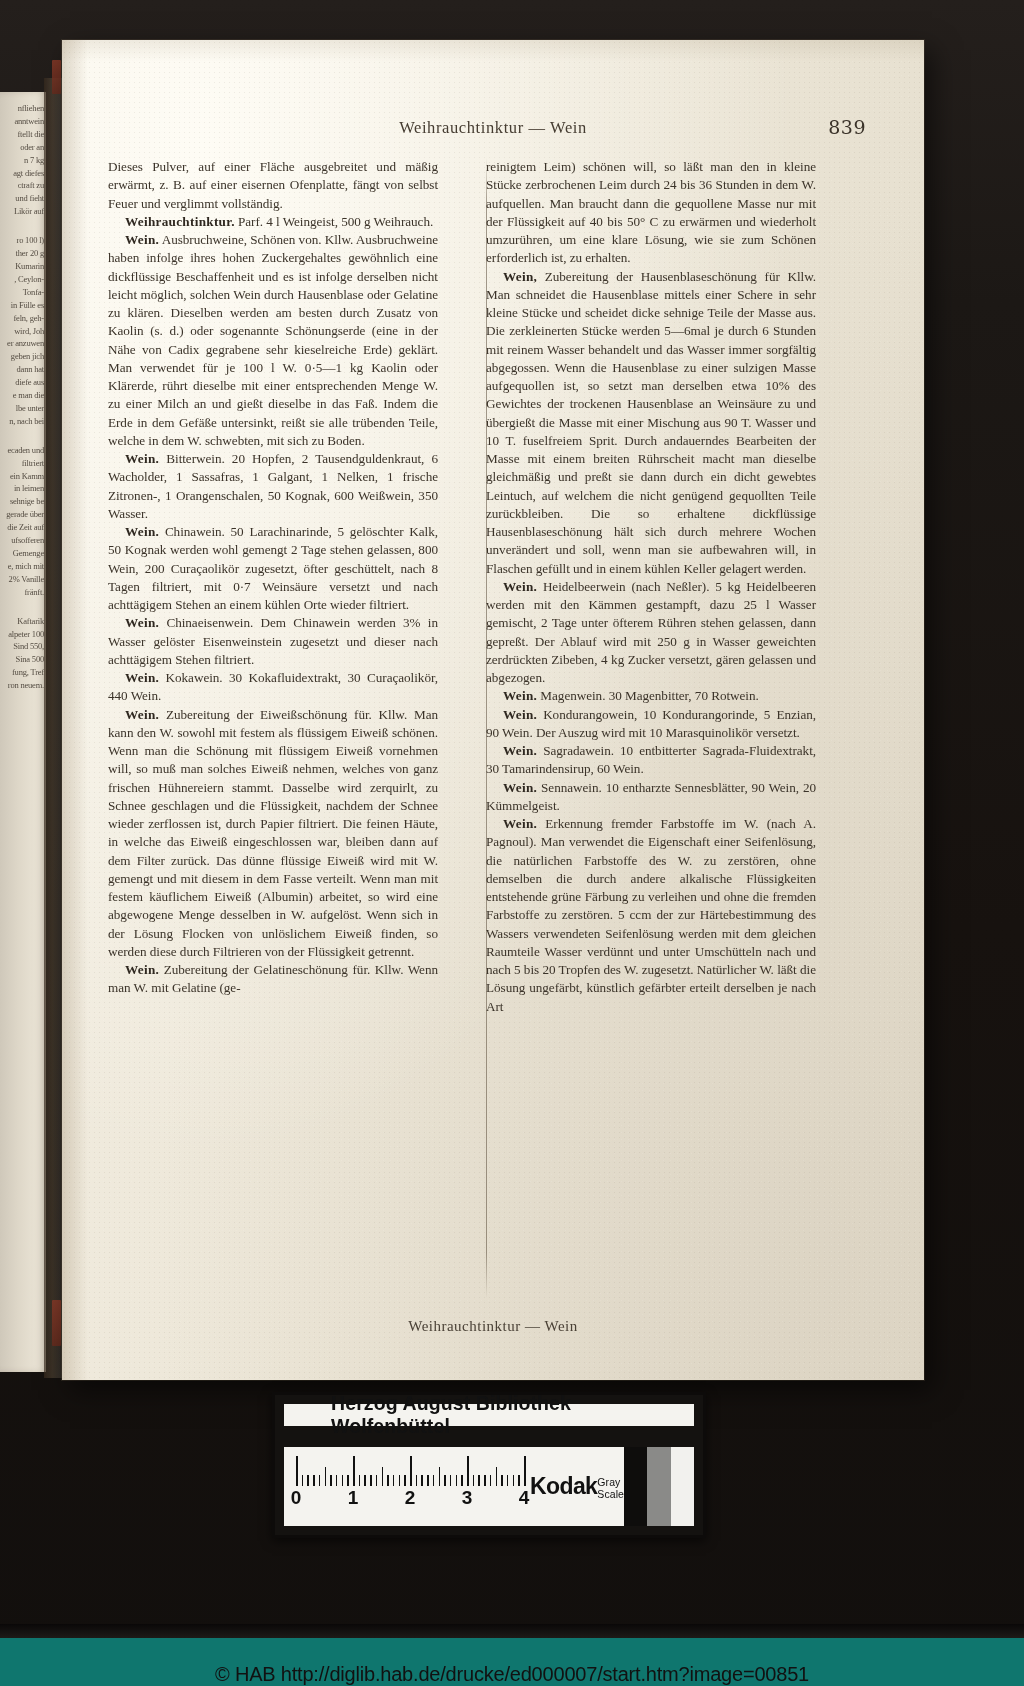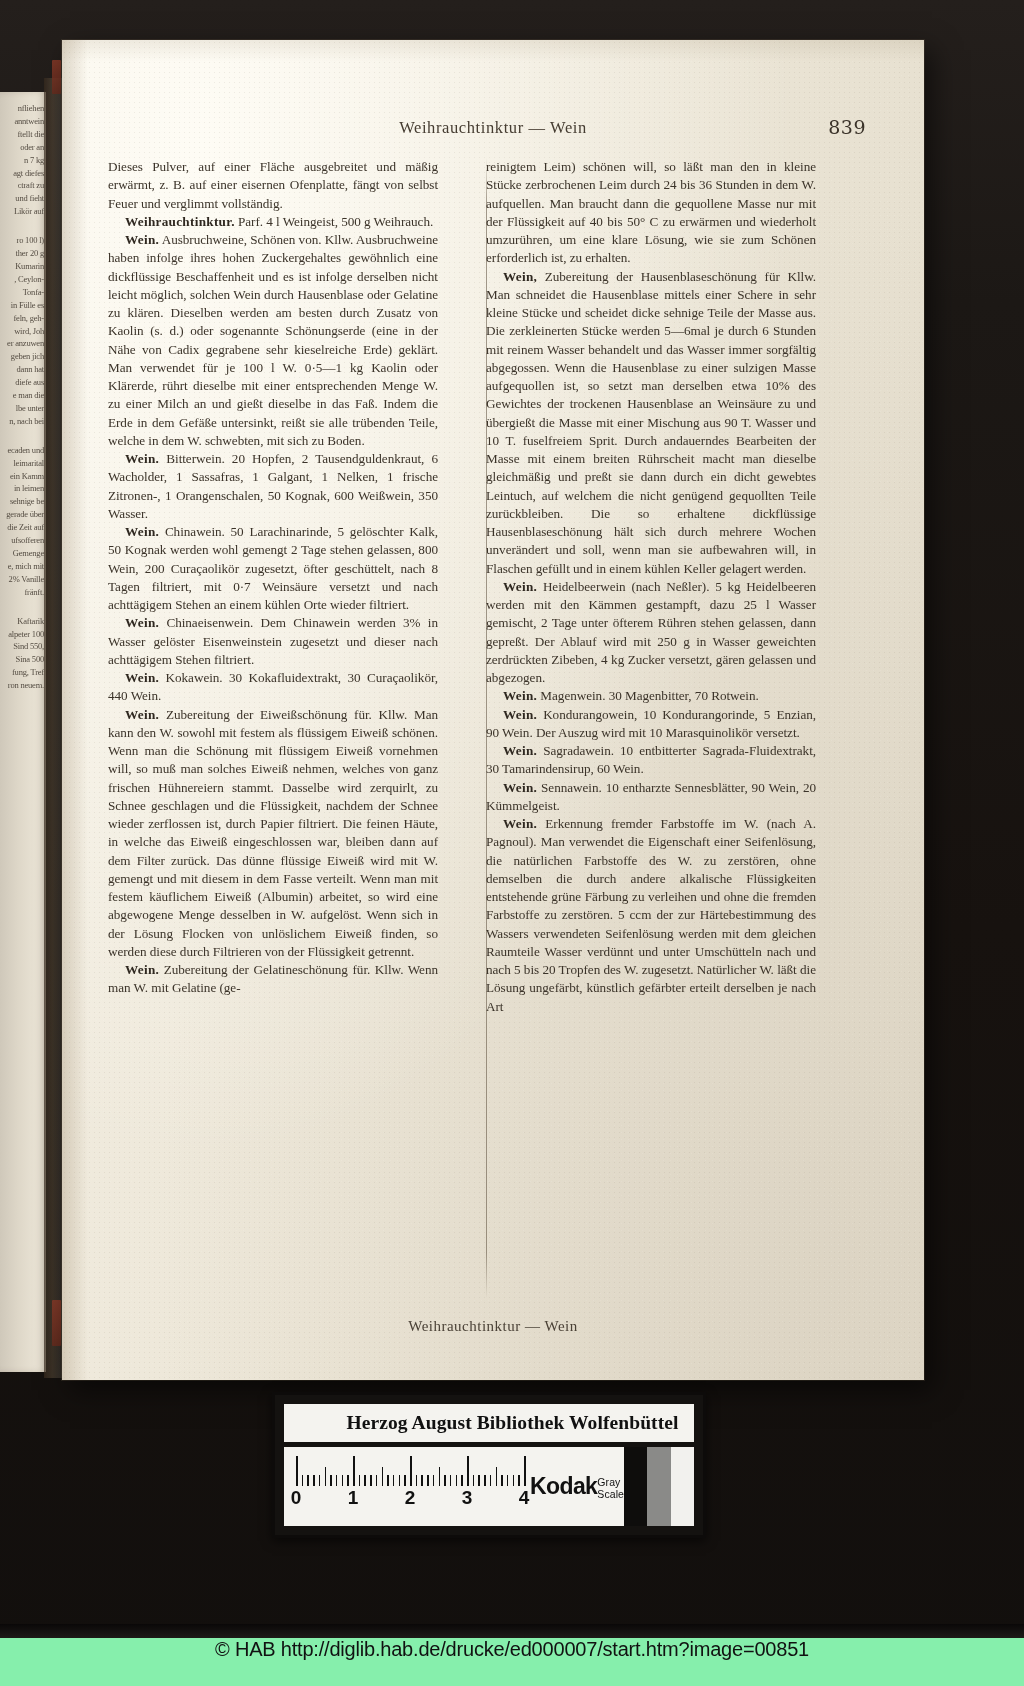--- a/index.html
+++ b/index.html
@@ -78,43 +78,43 @@
   p.par.ind{text-indent:17px;}
   .hw{font-weight:700;letter-spacing:.3px;color:#2f2820;}
 
   .footline{position:absolute;left:0;right:0;top:1278px;text-align:center;
     font-size:15px;color:#4a4136;letter-spacing:.5px;}
 
   
   .target{position:absolute;left:272px;top:1392px;width:428px;height:140px;
     background:#141210;border:3px solid #0d0b0a;
     box-shadow:0 3px 10px rgba(0,0,0,.6);}
-  .t-name{position:absolute;left:9px;top:9px;right:9px;height:38px;
+  .t-name{position:absolute;left:9px;top:9px;right:9px;height:22px;
     background:#f4f3ef;color:#111;display:flex;align-items:center;
-    justify-content:center;font-family:Liberation Serif, serif;
+    justify-content:center;font-family:Liberation Sans, sans-serif;
     font-weight:700;font-size:19.5px;letter-spacing:.1px;padding-left:47px;}
   .t-strip{position:absolute;left:9px;top:52px;right:9px;height:79px;
     background:#f4f3ef;display:flex;align-items:stretch;}
   .ruler{position:relative;flex:0 0 246px;}
   .ticks{position:absolute;left:12px;right:6px;top:9px;height:30px;}
   .ticks i{position:absolute;bottom:0;width:1.5px;background:#111;}
   .nums{position:absolute;left:0;right:0;top:40px;height:26px;color:#111;
     font-family:"Liberation Sans",sans-serif;font-weight:700;font-size:19px;}
   .nums span{position:absolute;transform:translateX(-50%);}
   .kodak{flex:0 0 94px;position:relative;color:#111;
     font-family:"Liberation Sans",sans-serif;display:flex;flex-direction:row;
     align-items:center;justify-content:center;}
   .kodak .k1{font-weight:700;font-size:23px;letter-spacing:-.6px;line-height:1;}
   .kodak .k2{font-weight:400;font-size:10.5px;letter-spacing:.1px;margin-top:3px;}
   .patches{flex:1;display:flex;}
   .patches i{flex:1;display:block;}
 
   
   .copybar{position:absolute;left:0;right:0;bottom:0;height:48px;
-    background:#86efac;display:flex;align-items:flex-start;justify-content:center;}
+    background:#0f766e;display:flex;align-items:flex-end;justify-content:center;}
   .copybar span{font-family:"Liberation Sans",sans-serif;font-size:20px;
     color:#111;letter-spacing:-.2px;}
   .copyband{position:absolute;left:0;right:0;bottom:48px;height:14px;
     background:linear-gradient(180deg,#0a0808,#1d1a17);}
 </style>
 </head>
 <body>
 
 <div id="scan">
   <div class="backdrop"></div>
@@ -141,21 +141,21 @@
         <div>wird, Joh</div>
         <div>er anzuwen</div>
         <div>geben jich</div>
         <div>dann hat</div>
         <div>diefe aus</div>
         <div>e man die</div>
         <div>lbe unter</div>
         <div>n, nach bei</div>
         <div class="prev-gap"></div>
         <div>ecaden und</div>
-        <div>leimarital</div>
+        <div>filtriert</div>
         <div>ein Kamm</div>
         <div>in leimen</div>
         <div>sehnige be</div>
         <div>gerade über</div>
         <div>die Zeit auf</div>
         <div>ufsofferen</div>
         <div>Gemenge</div>
         <div>e, mich mit</div>
         <div>2% Vanille</div>
         <div>fränft.</div>

